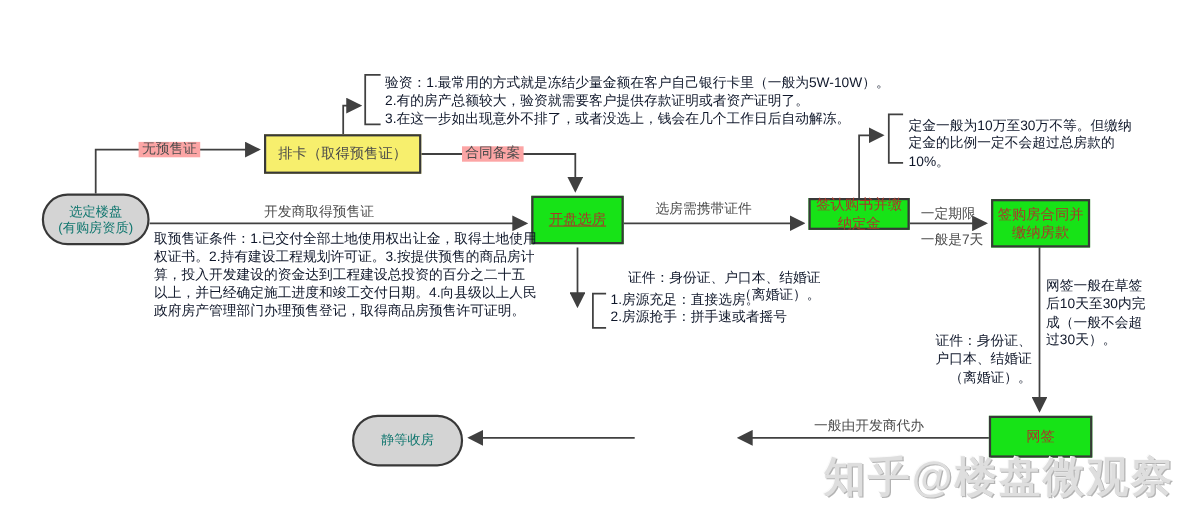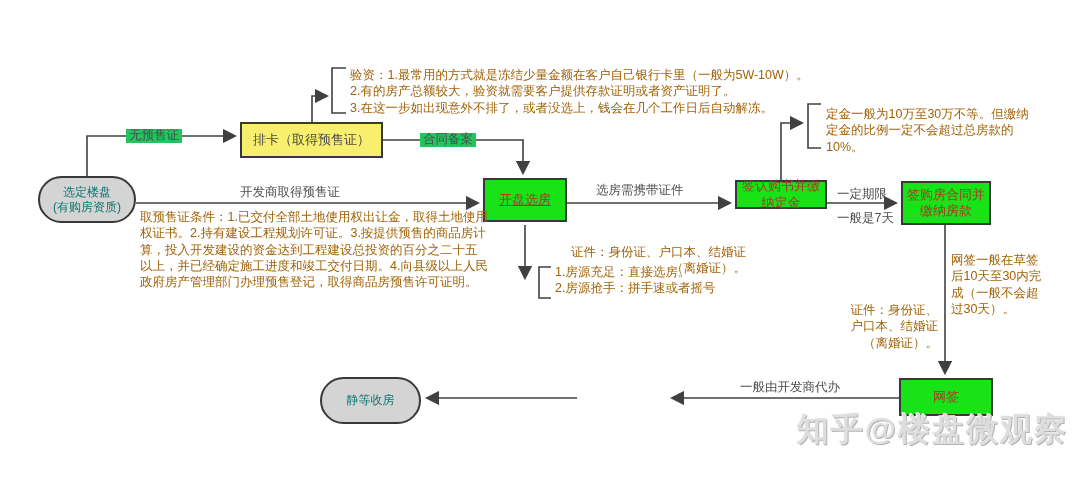--- a/index.html
+++ b/index.html
@@ -10,30 +10,30 @@
   .canvas svg.wires{position:absolute;left:0;top:0;}
   .node{
     position:absolute;display:flex;align-items:center;justify-content:center;
     text-align:center;border:2px solid var(--border,#383838);box-sizing:border-box;
     font-size:13px;line-height:1.25;white-space:pre-line;
   }
   .node.green{background:var(--green,#17e317);color:var(--red_text,#a8382a);}
   .node.yellow{background:var(--yellow,#f7ef6d);color:#4a4a4a;}
   .node.stadium{background:var(--gray_node,#d4d4d4);color:#0f766e;border-radius:24px;font-size:12px;}
   .edge-label{
-    position:absolute;font-size:12.5px;color:#4c4c4c;background:#22c55e;
+    position:absolute;font-size:12.5px;color:#4c4c4c;background:#fca5a5;
     padding:0 3px;white-space:nowrap;line-height:1.1;
   }
   .note{
-    position:absolute;font-size:12.5px;line-height:1.3;color:#a16207;
+    position:absolute;font-size:12.5px;line-height:1.3;color:#0f172a;
     white-space:pre-line;
   }
   .note.center{text-align:right;margin-top:36px;}
   .watermark{
-    position:absolute;right:12px;top:408px;font-size:32px;font-weight:bold;
+    position:absolute;right:12px;top:408px;font-size:38px;font-weight:bold;
     letter-spacing:2px;color:var(--watermark,#dedede);
     text-shadow:1px 1px 0 #b3b3b3,-1px -1px 0 #fafafa;white-space:nowrap;
   }
 </style>
 </head>
 <body>
 
 <div class="canvas">
 
   <svg class="wires" width="1080" height="478">

